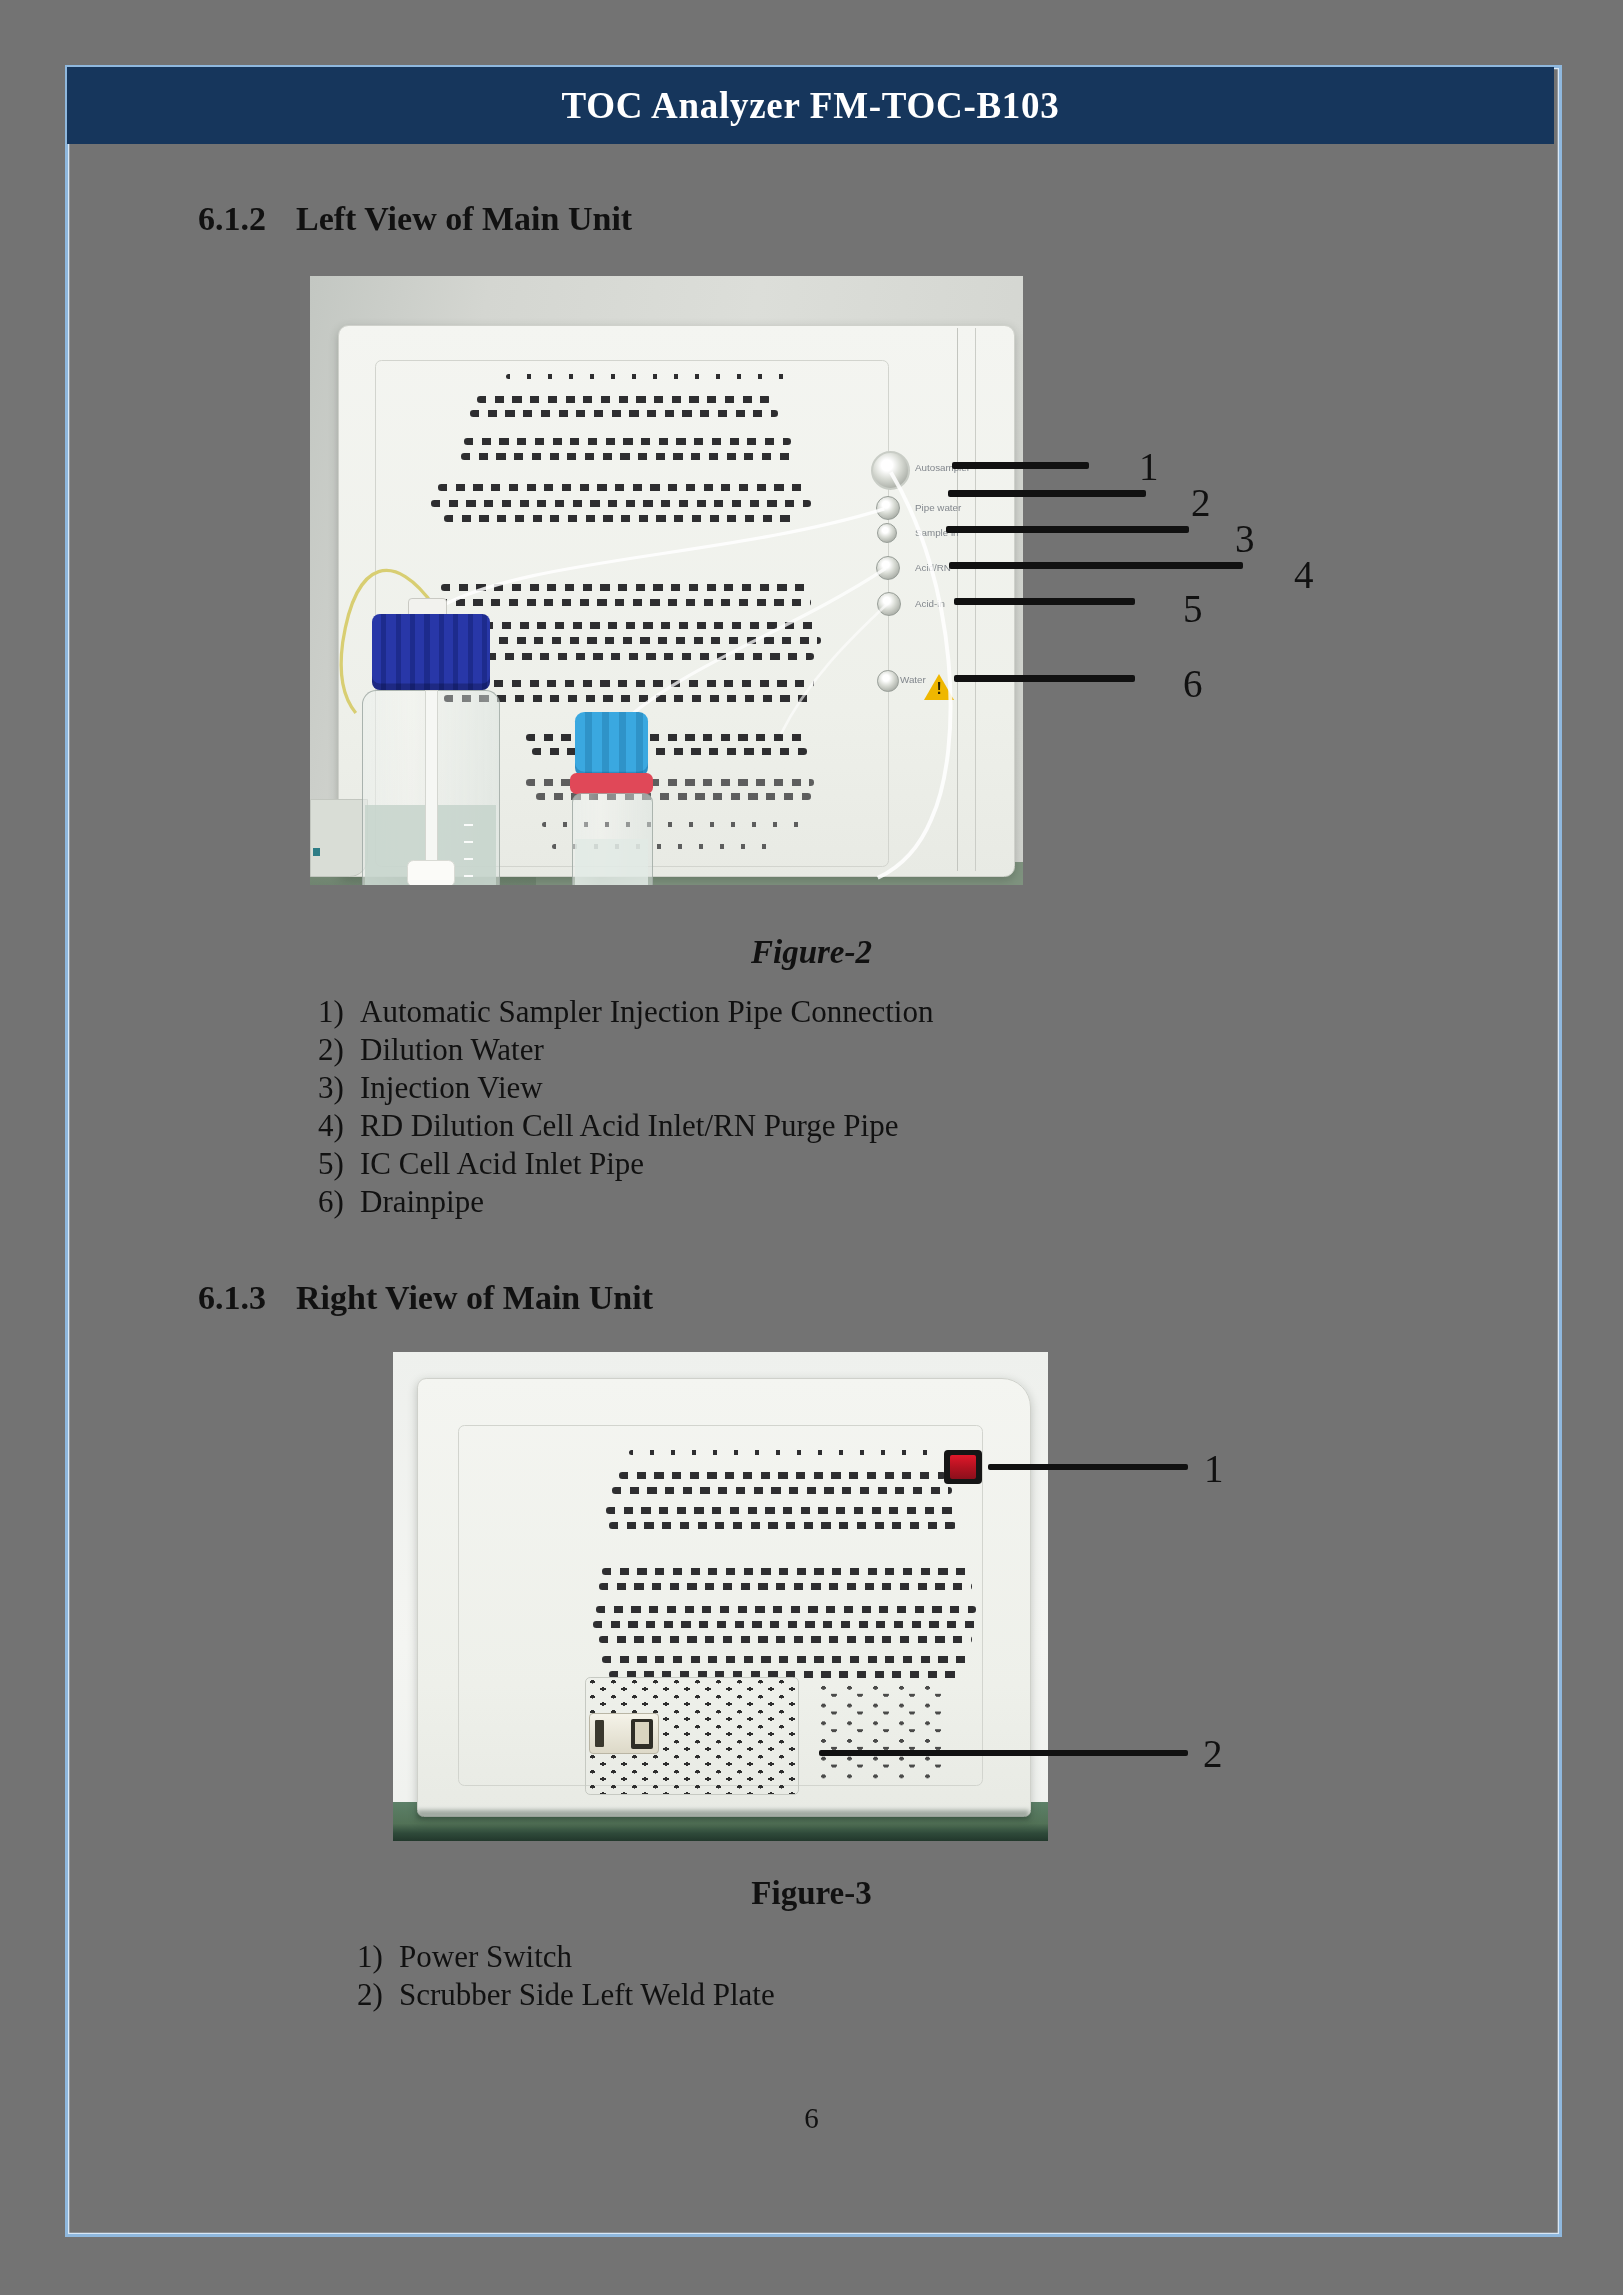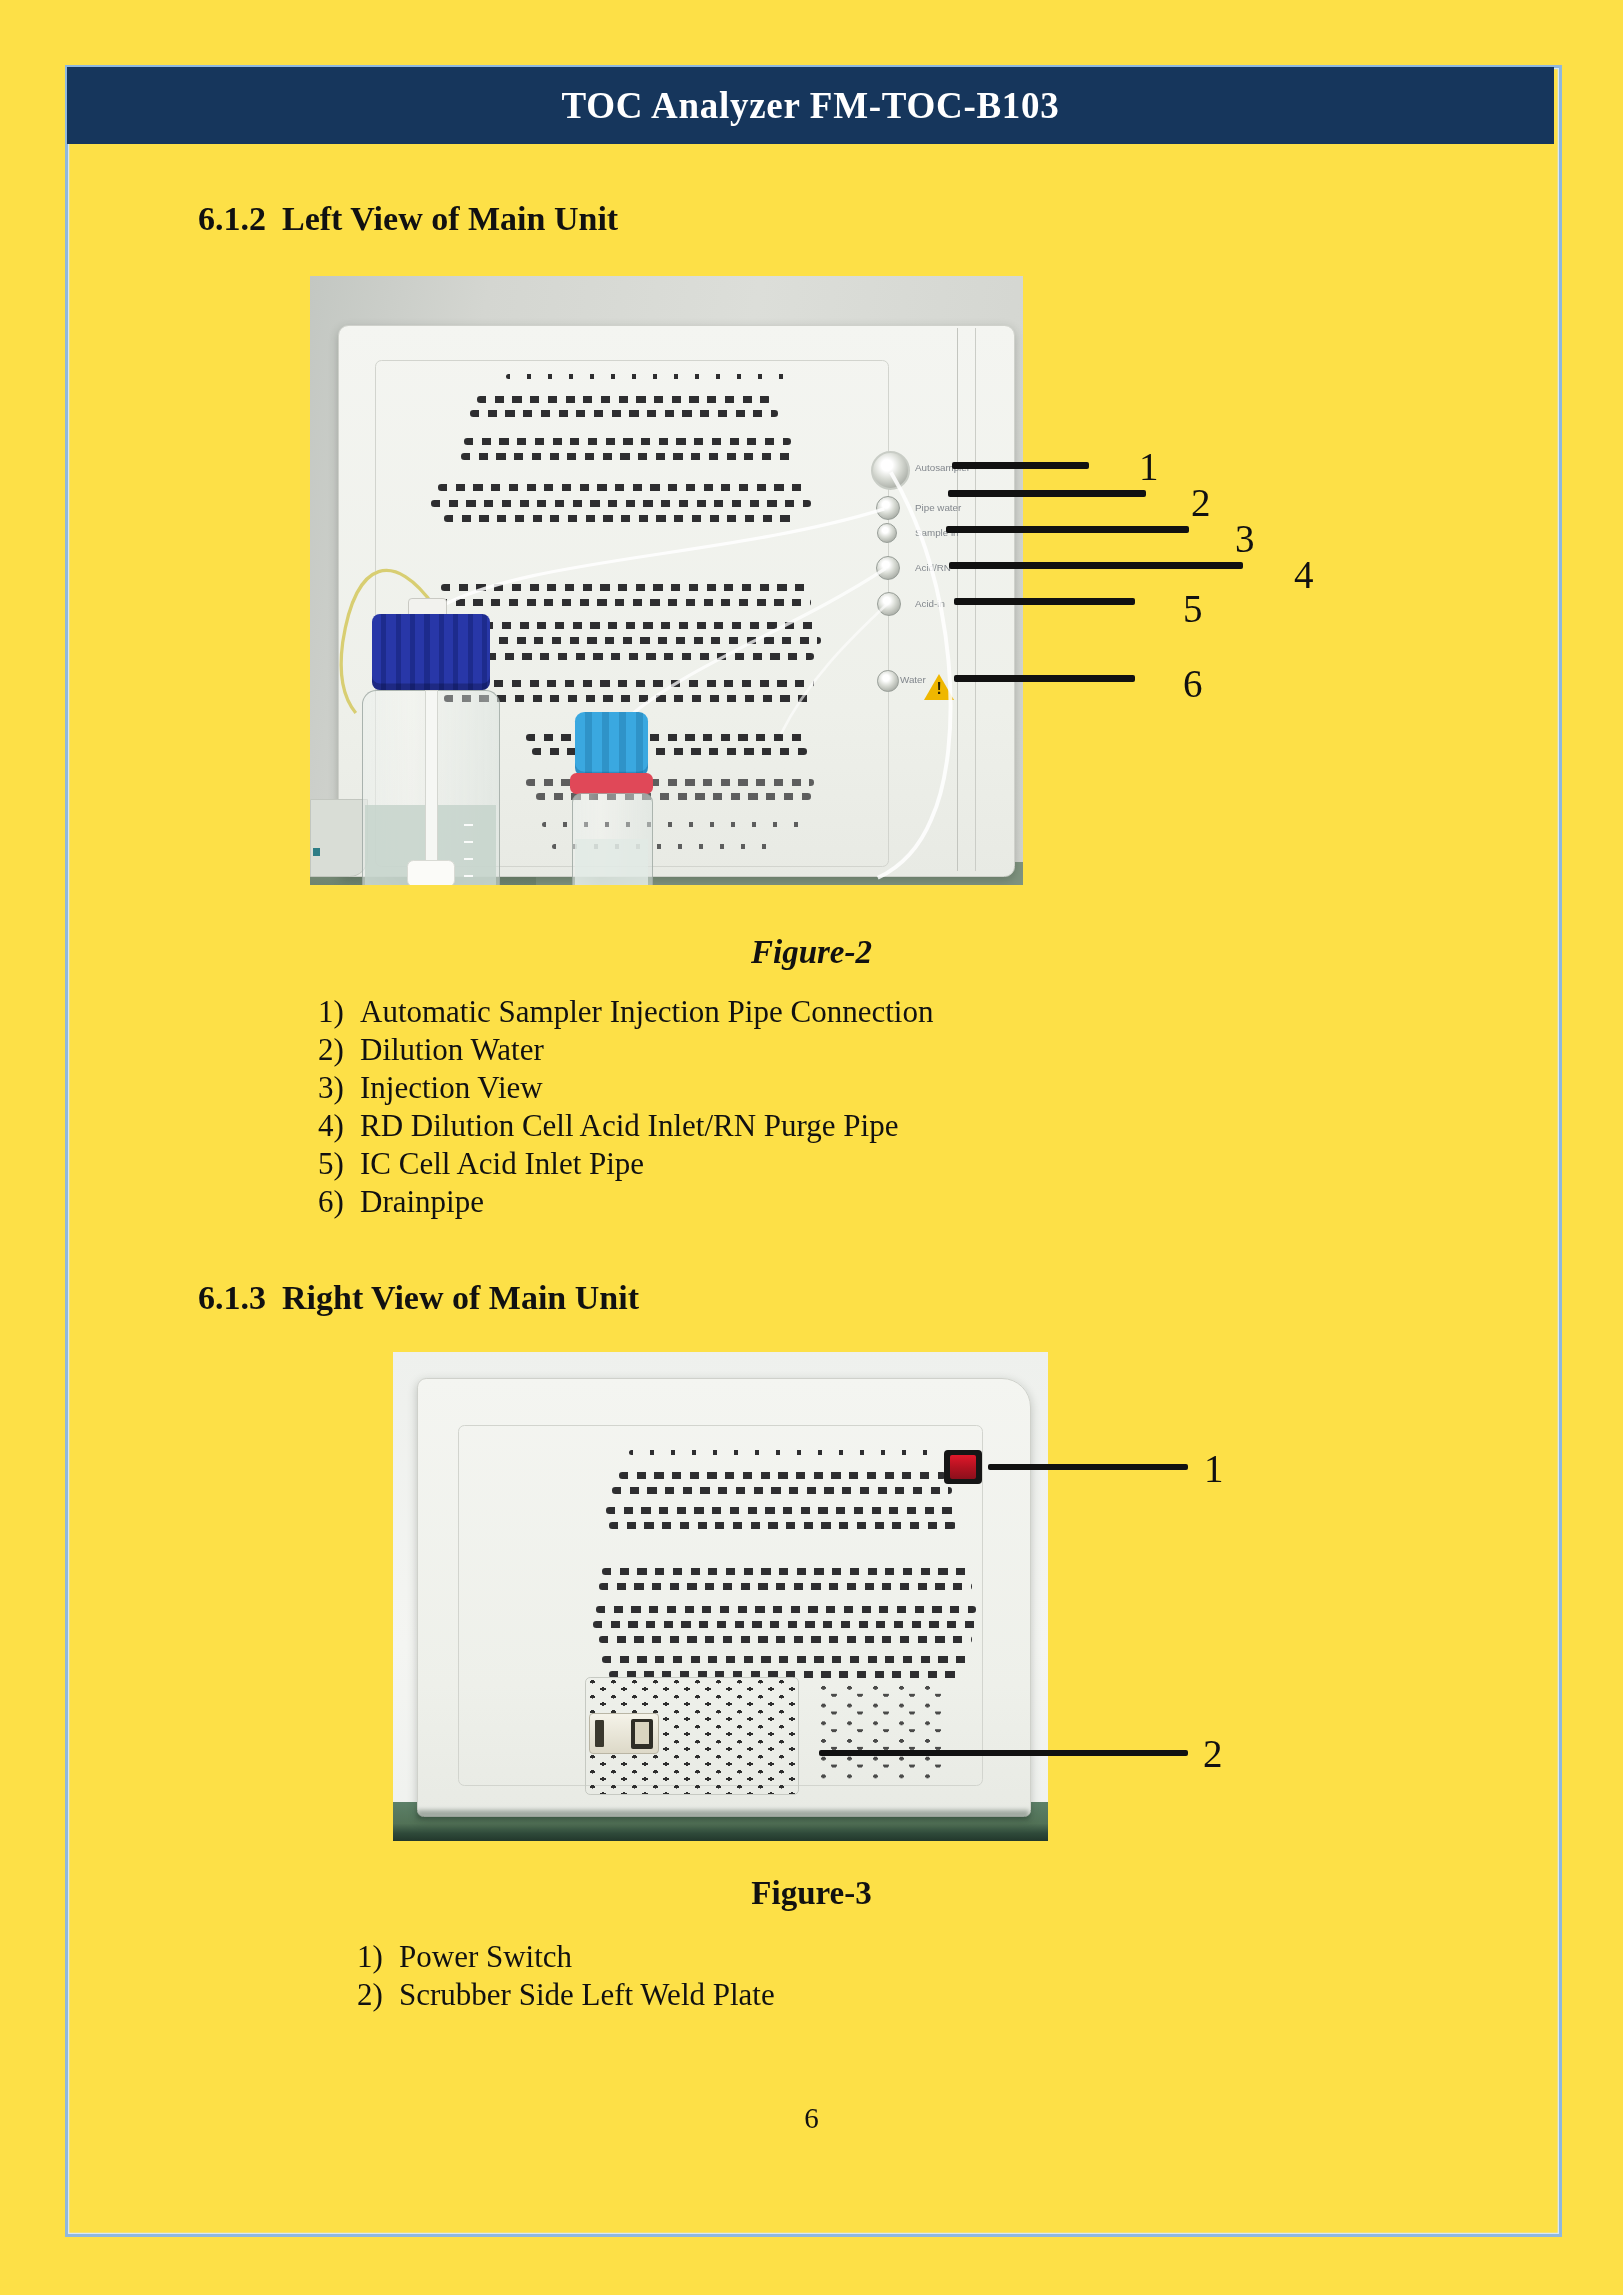--- a/index.html
+++ b/index.html
@@ -1,25 +1,25 @@
 <!DOCTYPE html>
 <html style="font-size:10.5px"><head>
 <meta charset="utf-8">
 <style>
   html,body{margin:0;padding:0;background:#ffffff;}
-  .page{position:relative;width:1623px;height:2295px;background:#fde047;overflow:hidden;
+  .page{position:relative;width:1623px;height:2295px;background:#737373;overflow:hidden;
         font-family:"Liberation Serif","DejaVu Serif",serif;color:#111;}
   .abs{position:absolute;}
   .frame{position:absolute;left:65px;top:65px;width:1491px;height:2166px;
          border:3.3px solid #8FB8DE;box-shadow:0 0 0 1.3px #d9e8f6 inset;}
   .header-bar{position:absolute;left:67px;top:67px;width:1487px;height:77px;background:#16365C;
               display:flex;align-items:center;justify-content:center;}
   .header-title{color:#ffffff;font-size:37px;font-weight:bold;letter-spacing:0.7px;}
   .h2{position:absolute;left:198px;font-size:34px;font-weight:bold;line-height:41px;white-space:nowrap;}
-  .h2 .h2t{margin-left:16px;}
+  .h2 .h2t{margin-left:30px;}
   .caption{position:absolute;left:0;width:1623px;text-align:center;font-size:33px;font-weight:bold;}
   .list{position:absolute;left:318px;}
   .list .row{display:flex;font-size:31px;line-height:38px;}
   .list .num{width:42px;flex:none;}
   .pageno{position:absolute;left:0;top:2102px;width:1623px;text-align:center;font-size:29px;}
   
   .cl{position:absolute;height:6.5px;background:#111;border-radius:2px;}
   .cn{position:absolute;font-size:39px;line-height:46px;color:#111;}
   
   .photo1{position:absolute;left:310px;top:276px;width:713px;height:609px;overflow:hidden;

